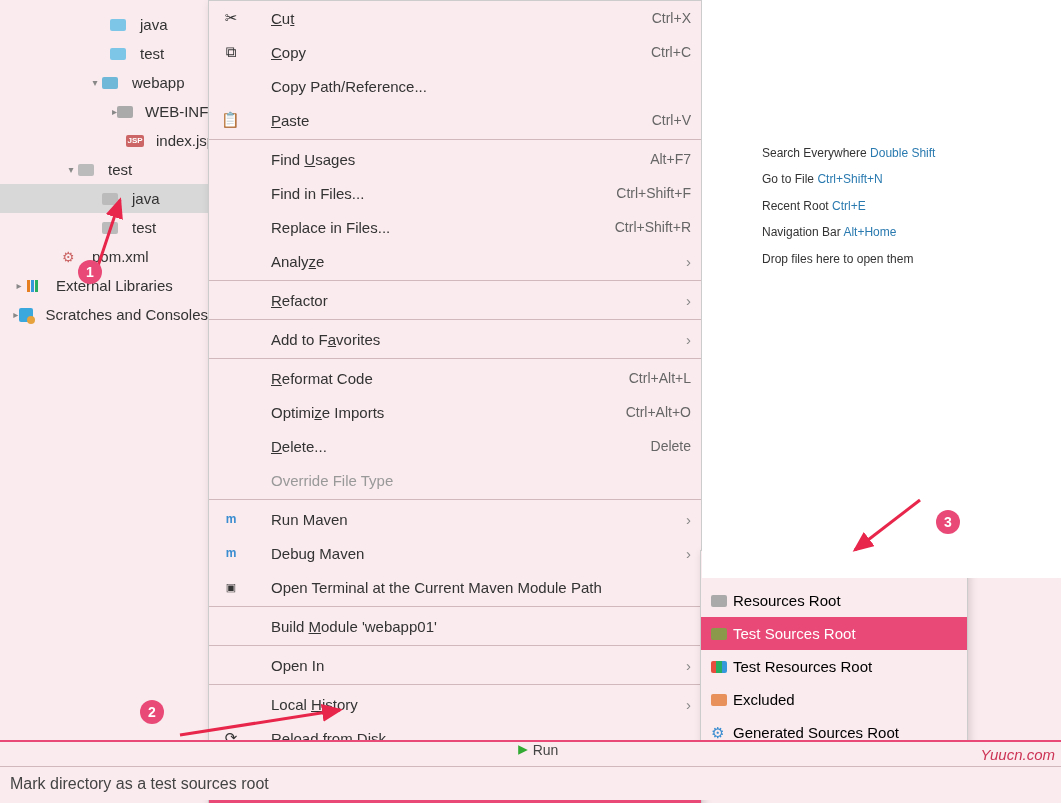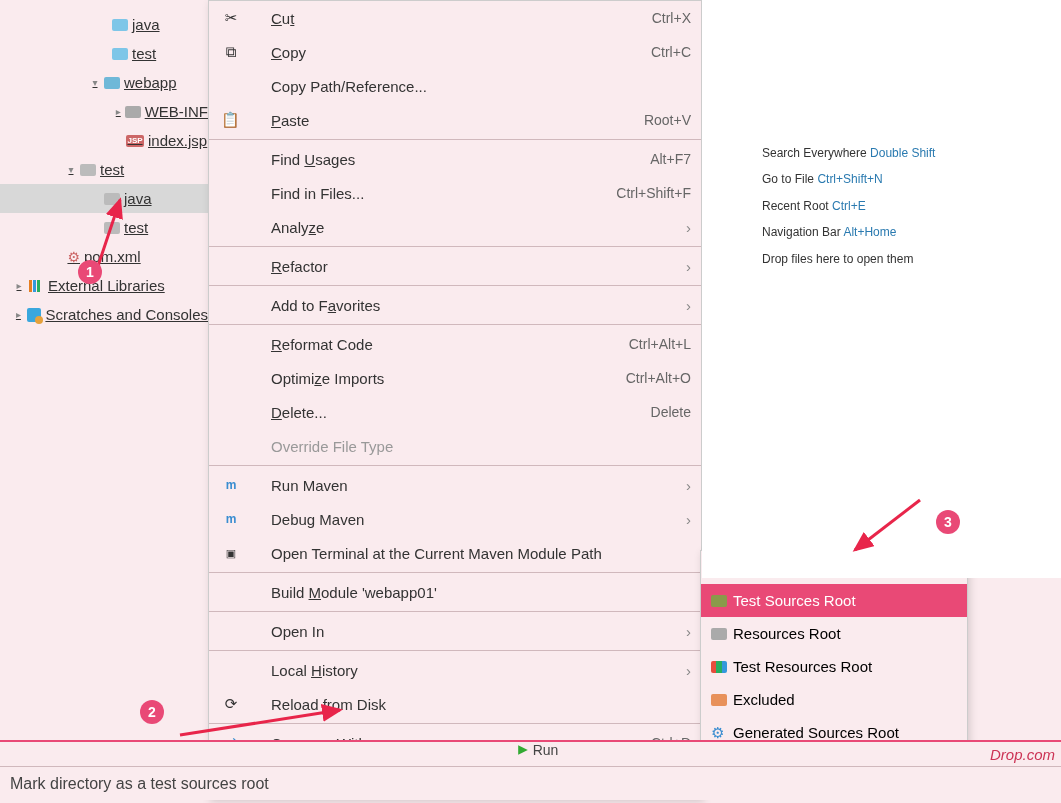--- a/index.html
+++ b/index.html
@@ -1,23 +1,23 @@
 <!DOCTYPE html>
 <html><head>
 <meta charset="utf-8">
 <style>
 * { margin: 0; padding: 0; box-sizing: border-box; font-family: "Segoe UI", Arial, sans-serif; }
 body { width: 1061px; height: 803px; background: #faebee; overflow: hidden; position: relative; font-size: 15px; }
 
 .project-panel { position: absolute; left: 0; top: 0; width: 208px; height: 740px; background: #faebee; }
 .tree { padding-top: 10px; }
-.tree-row { display: flex; align-items: center; height: 29px; white-space: nowrap; color: #333; text-decoration: underline; }
+.tree-row { display: flex; align-items: center; height: 29px; white-space: nowrap; color: #333; }
 .tree-row.selected { background: #d8d8d8; }
 .chevron { width: 14px; display: inline-flex; justify-content: center; color: #888; font-size: 10px; }
-.icon { width: 18px; height: 18px; display: inline-flex; align-items: center; justify-content: flex-end; margin-right: 4px; }
+.icon { width: 18px; height: 18px; display: inline-flex; align-items: center; justify-content: flex-start; margin-right: 12px; }
 .folder-ic { background: #7ec6e8; border-radius: 2px; width: 16px; height: 12px; position: relative; }
 .folder-ic.grey { background: #bbb; }
 .folder-ic.web { background: #6fb8d8; }
 .folder-ic.webinf { background: #aaa; }
 .jsp-ic { background: #c66; color: white; font-size: 8px; font-weight: bold; width: 18px; height: 12px; border-radius: 2px; display:flex; align-items:center; justify-content:center; }
 .xml-ic { color: #c66; font-size: 14px; }
 .lib-ic svg { width: 16px; height: 16px; }
 .scratch-ic { background: #3aa7dd; width: 14px; height: 14px; border-radius: 2px; position: relative; }
 .scratch-ic::after { content:''; position:absolute; bottom:-2px; right:-2px; width:8px; height:8px; border-radius:50%; background:#e6a23c; }
 
@@ -143,32 +143,37 @@
       <span class="menu-label"><u>C</u>opy</span>
       <span class="menu-shortcut">Ctrl+C</span>
     </div>
   <div class="menu-item">
       <span class="menu-icon"></span>
       <span class="menu-label">Copy Path/Reference...</span>
     </div>
   <div class="menu-item">
       <span class="menu-icon">📋</span>
       <span class="menu-label"><u>P</u>aste</span>
-      <span class="menu-shortcut">Root+V</span>
+      <span class="menu-shortcut">Ctrl+V</span>
     </div>
   <div class="menu-sep"></div>
   <div class="menu-item">
       <span class="menu-icon"></span>
       <span class="menu-label">Find <u>U</u>sages</span>
       <span class="menu-shortcut">Alt+F7</span>
     </div>
   <div class="menu-item">
       <span class="menu-icon"></span>
       <span class="menu-label">Find in Files...</span>
       <span class="menu-shortcut">Ctrl+Shift+F</span>
+    </div>
+  <div class="menu-item">
+      <span class="menu-icon"></span>
+      <span class="menu-label">Replace in Files...</span>
+      <span class="menu-shortcut">Ctrl+Shift+R</span>
     </div>
   <div class="menu-item">
       <span class="menu-icon"></span>
       <span class="menu-label">Analy<u>z</u>e</span>
       <span class="menu-sub">›</span>
     </div>
   <div class="menu-sep"></div>
   <div class="menu-item">
       <span class="menu-icon"></span>
       <span class="menu-label"><u>R</u>efactor</span>
@@ -249,31 +254,31 @@
 
 </div>
 
 <div class="submenu">
   <div class="sub-item">
       <span class="sub-icon">
         <span class="sub-folder" style="background:#6fb8e8"></span>
       </span>
       <span>Sources Root</span>
     </div>
+  <div class="sub-item">
+      <span class="sub-icon">
+        <span class="sub-folder" style="background:#aaa"></span>
+      </span>
+      <span>Resources Root</span>
+    </div>
   <div class="sub-item highlighted">
       <span class="sub-icon">
         <span class="sub-folder" style="background:#8a9a4a"></span>
       </span>
       <span>Test Sources Root</span>
-    </div>
-  <div class="sub-item">
-      <span class="sub-icon">
-        <span class="sub-folder" style="background:#aaa"></span>
-      </span>
-      <span>Resources Root</span>
     </div>
   <div class="sub-item">
       <span class="sub-icon">
         <span class="sub-folder" style="background:linear-gradient(90deg,#e74c3c 33%,#27ae60 33% 66%,#3498db 66%)"></span>
       </span>
       <span>Test Resources Root</span>
     </div>
   <div class="sub-item">
       <span class="sub-icon">
         <span class="sub-folder" style="background:#e8915a"></span>
@@ -333,13 +338,13 @@
   </svg>
 <svg class="arrow" style="left:840px; top:490px;" width="100" height="80">
     <defs>
       <marker id="ah3" markerWidth="8" markerHeight="8" refX="6" refY="3" orient="auto">
         <polygon points="0,0 7,3 0,6" fill="#e8254a"></polygon>
       </marker>
     </defs>
     <line x1="80" y1="10" x2="15" y2="60" stroke="#e8254a" stroke-width="3" marker-end="url(#ah3)"></line>
   </svg>
 
-<div class="watermark">Drop.com</div>
+<div class="watermark">Yuucn.com</div>
 
 </body></html>

